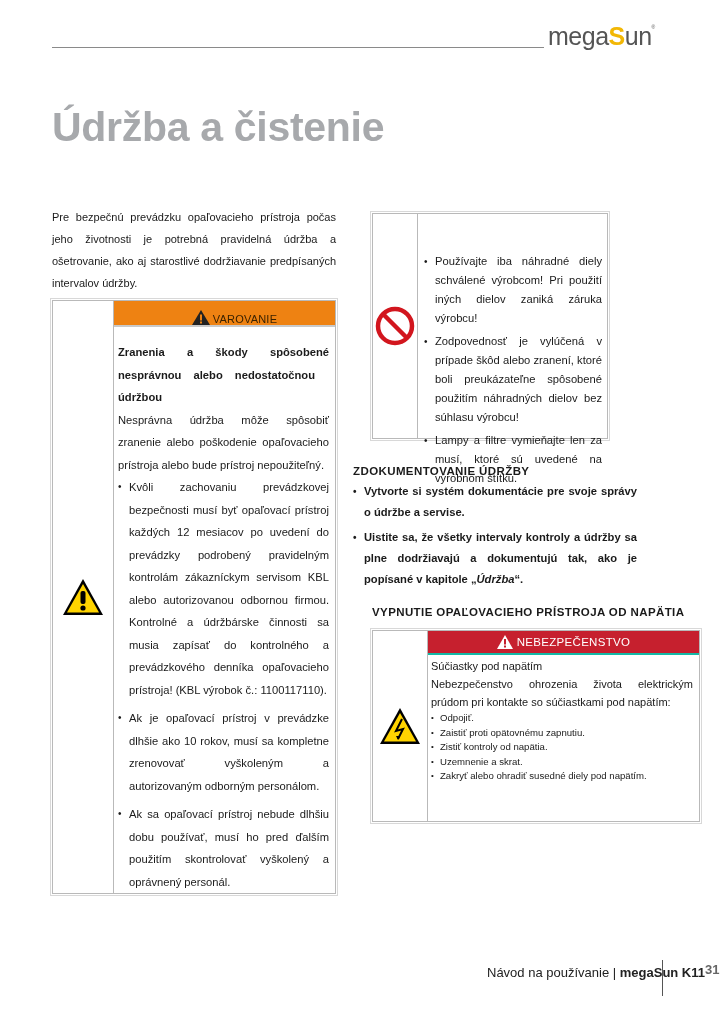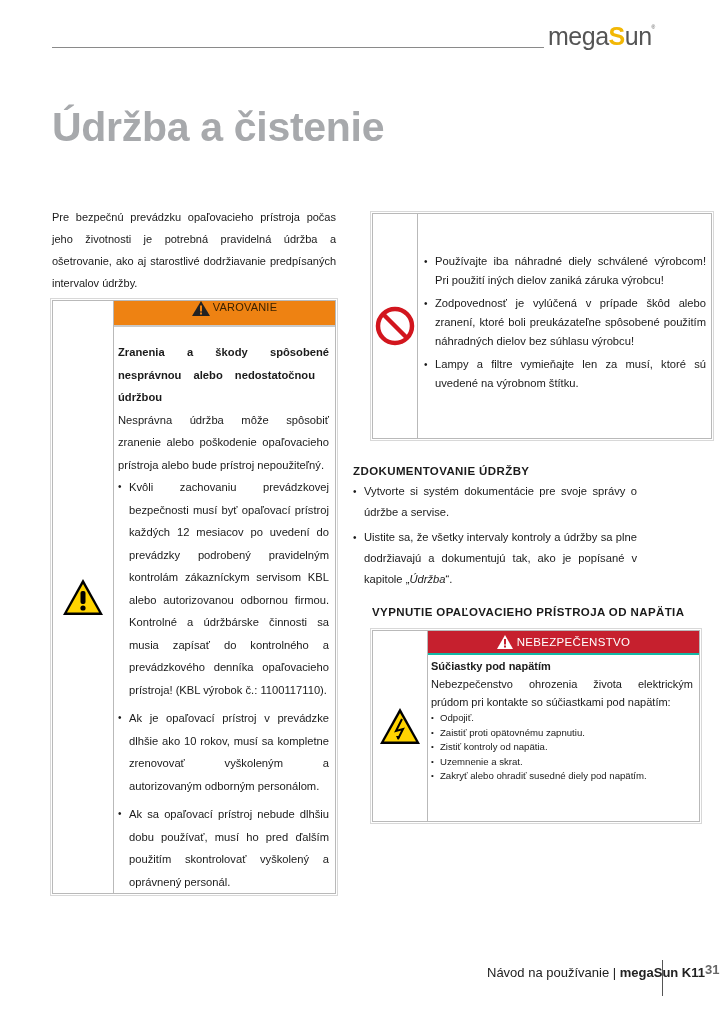--- a/index.html
+++ b/index.html
@@ -13,48 +13,48 @@
 
   .col-left { position: absolute; left: 52px; top: 206px; width: 284px; }
   .intro { font-size: 11px; line-height: 22px; text-align: justify; margin: 0; }
 
   .box { border: 1px solid #b9b9b9; outline: 1px solid #d8d8d8; outline-offset: 1px; display: flex; }
   .box .icon-cell { border-right: 1px solid #b9b9b9; display: flex; align-items: center; justify-content: center; }
   .box .text-cell { flex: 1; }
 
   .warn-box { margin-top: 6px; height: 592px; }
   .warn-box .icon-cell { width: 60px; }
-  .warn-header { background: #ee8212; color: #3a2200; height: 24px; display: flex; align-items: flex-start; justify-content: center; font-size: 11px; letter-spacing: 0.2px; border-bottom: 2px solid #c9c9c9; padding-left: 20px; }
+  .warn-header { background: #ee8212; color: #3a2200; height: 24px; display: flex; align-items: flex-end; justify-content: center; font-size: 11px; letter-spacing: 0.2px; border-bottom: 2px solid #c9c9c9; padding-left: 20px; }
   .warn-header svg { margin-right: 3px; }
   .warn-body { padding: 14px 6px 6px 4px; font-size: 11.2px; line-height: 22.5px; text-align: justify; }
   .warn-body .bold { font-weight: bold; word-spacing: 9px; }
   .warn-body .bold.last { word-spacing: 0; }
   ul.bullets { list-style: none; margin: 0; padding: 0; }
   ul.bullets li { position: relative; padding-left: 11px; margin-bottom: 6px; }
   ul.bullets li::before { content: "•"; position: absolute; left: 0; top: 0; font-size: 10px; }
 
-  .col-right { position: absolute; left: 372px; top: 213px; width: 340px; }
+  .col-right { position: absolute; left: 372px; top: 213px; width: 236px; }
   .prohib-box { height: 224px; }
   .prohib-box .icon-cell { width: 44px; }
   .prohib-body { padding: 38px 5px 0 6px; font-size: 11.2px; line-height: 19px; text-align: justify; }
   .prohib-body ul.bullets li { margin-bottom: 4px; }
 
   .section-title { font-size: 11.5px; font-weight: bold; letter-spacing: 0.4px; margin: 0; line-height: 16px; }
   .sec-doc { position: absolute; left: 353px; top: 463px; width: 284px; }
   .sec-doc ul.bullets { margin-top: 2px; font-size: 11.2px; line-height: 21px; text-align: justify; }
-  .sec-doc ul.bullets li { margin-bottom: 4px; }
+  .sec-doc ul.bullets li { margin-bottom: 4px; font-weight: bold; }
   .sec-doc em { font-style: italic; }
 
   .sec-off { position: absolute; left: 372px; top: 604px; width: 328px; }
   .danger-box { margin-top: 10px; height: 190px; }
   .danger-box .icon-cell { width: 54px; }
   .danger-header { background: #c6202e; color: #ffffff; height: 22px; display: flex; align-items: center; justify-content: center; font-size: 11.5px; letter-spacing: 0.3px; border-bottom: 2px solid #14b8a6; }
   .danger-header svg { margin-right: 4px; }
   .danger-body { padding: 2px 6px 0 3px; font-size: 11px; line-height: 18px; text-align: justify; }
-  .danger-body .bold { font-weight: bold; }
+  .danger-body .bold { font-weight: normal; }
   .danger-body ul.bullets { font-size: 9.6px; line-height: 14.5px; }
   .danger-body ul.bullets li { margin-bottom: 0; padding-left: 9px; }
   .danger-body ul.bullets li::before { font-size: 8px; }
 
   .footer-text { position: absolute; left: 487px; top: 965px; font-size: 13px; color: #222; }
   .footer-text b { font-weight: bold; }
   .footer-sep { position: absolute; left: 662px; top: 960px; width: 1px; height: 36px; background: #555; }
   .page-num { position: absolute; left: 670px; top: 962px; font-size: 13px; color: #666; font-weight: bold; margin-left: 35px; }
 </style>
 </head>

